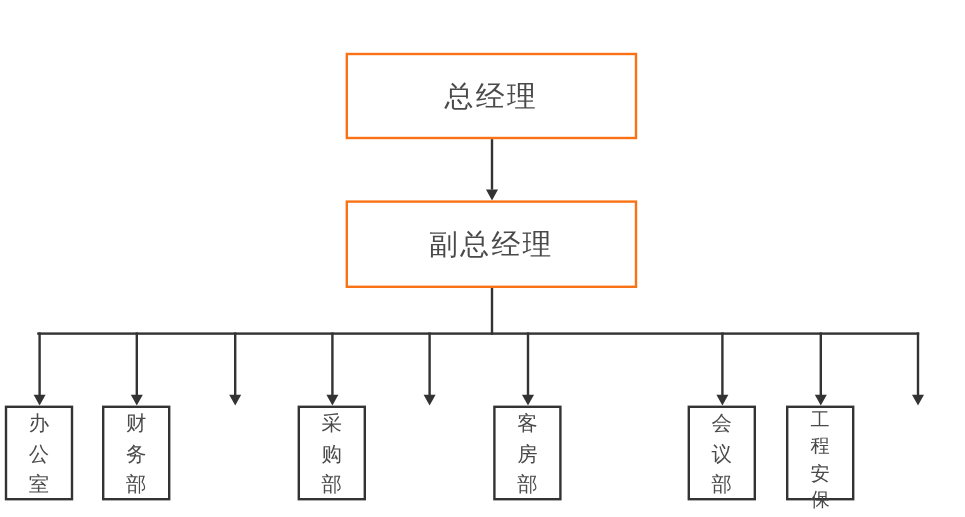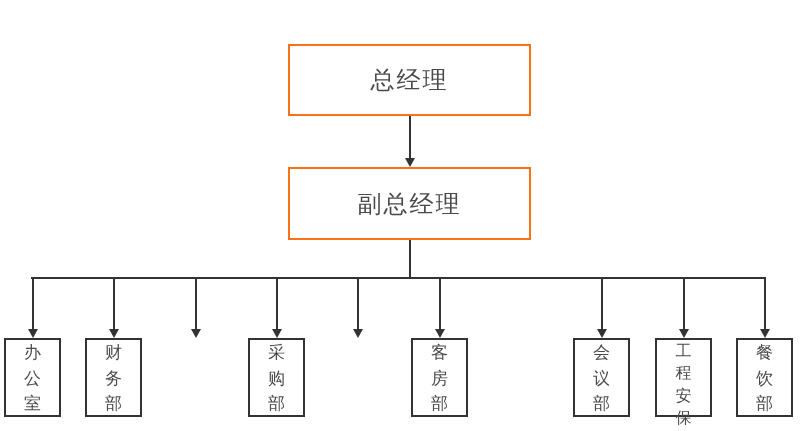--- a/index.html
+++ b/index.html
@@ -154,18 +154,15 @@
     <div class="vline drop-line"></div>
     <div class="arrow-head drop-head"></div>
     <div class="dept">
       <span class="dept-label">工程安保</span>
     </div>
   </div>
 
   <div class="col c10">
     <div class="vline drop-line"></div>
     <div class="arrow-head drop-head"></div>
-    <div class="dept">
-      <span class="dept-label">餐饮部</span>
-    </div>
   </div>
 
 </div>
 
 </body></html>

